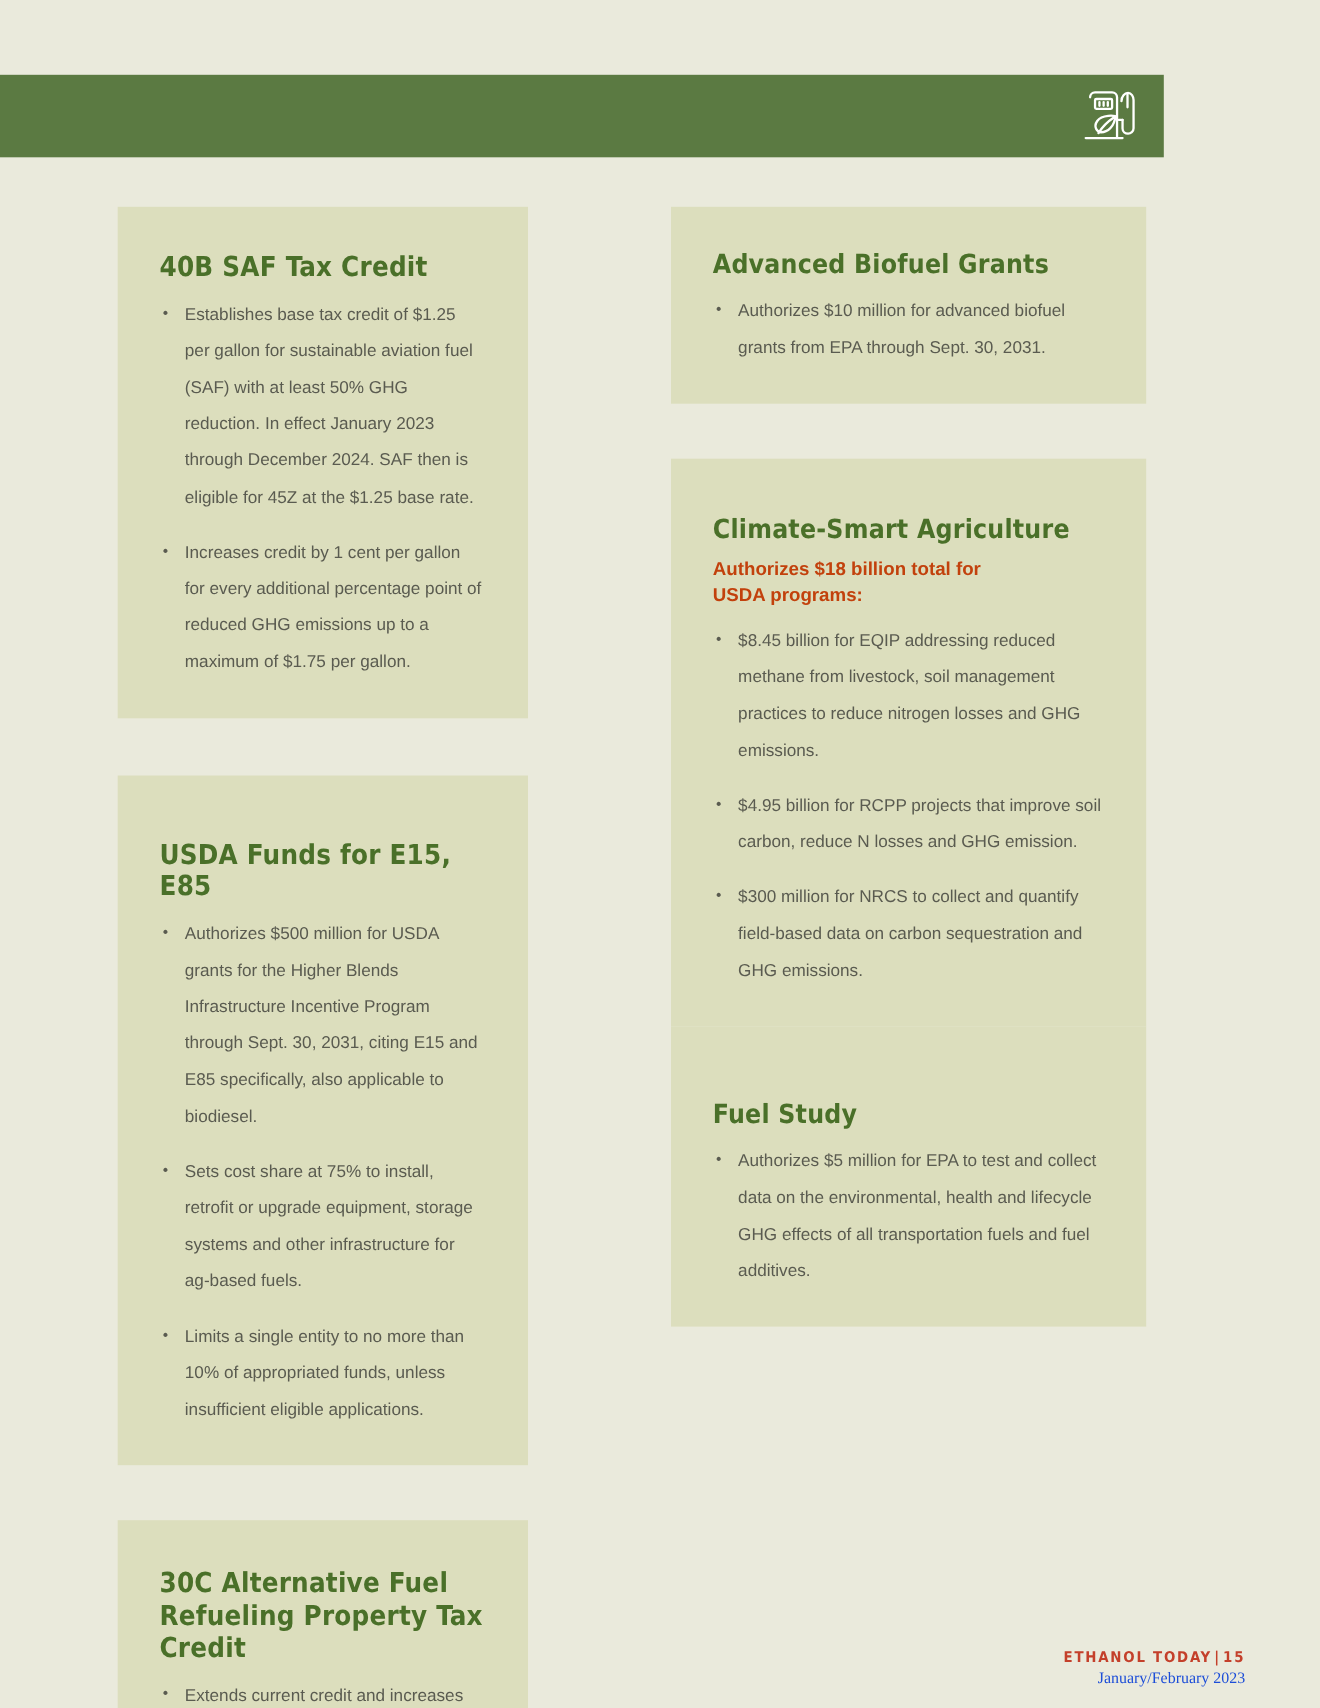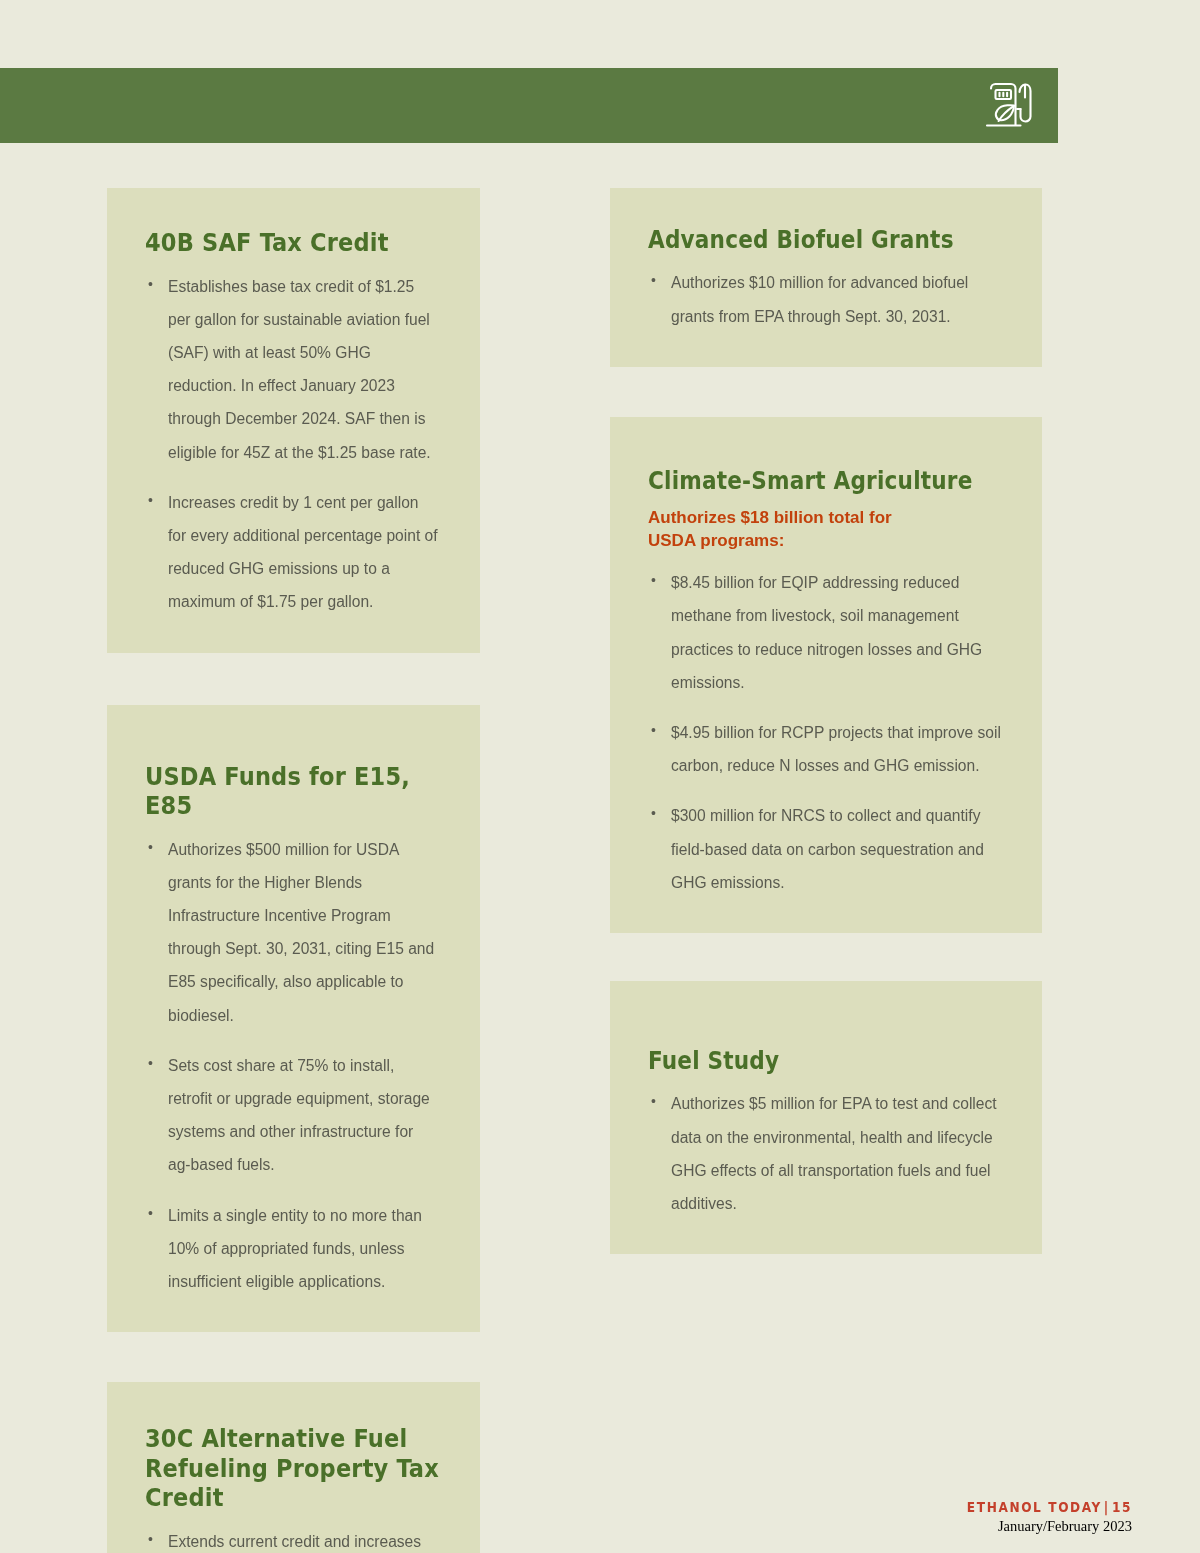--- a/index.html
+++ b/index.html
@@ -49,21 +49,21 @@
   }
 
   .card {
     background: #DCDEBD;
     box-sizing: border-box;
     padding: 36px 40px 34px 38px;
   }
   .card.gap-l1 { margin-bottom: 52px; }
   .card.gap-l2 { margin-bottom: 50px; }
   .card.gap-r1 { margin-bottom: 50px; }
-  .card.gap-r2 { margin-bottom: 48px; }
+  .card.gap-r2 { }
 
   
   .card-40b      { min-height: 415px; padding-top: 40px; }
   .card-usda     { min-height: 490px; padding-top: 57px; }
   .card-30c      { min-height: 237px; padding-top: 42px; }
   .card-abg      { min-height: 172px; padding-top: 38px; }
   .card-csa      { min-height: 510px; padding-top: 50px; }
   .card-fuel     { min-height: 242px; padding-top: 66px; }
 
   h2.card-title {
@@ -125,21 +125,21 @@
     font-weight: bold;
     letter-spacing: 1.6px;
     color: #C4402B;
     white-space: nowrap;
   }
   .footer-sep { color: #C4402B; padding: 0 2px; }
   .footer-date {
     margin-top: 3px;
     font-family: "Liberation Serif", "DejaVu Serif", serif;
     font-size: 14.5px;
-    color: #000000;
+    color: #1d4ed8;
     white-space: nowrap;
   }
 </style>
 </head>
 <body>
 
 <div class="header-bar">
   <svg class="header-icon" viewBox="0 0 52 56" fill="none" stroke="#FFFFFF" stroke-width="2.1" stroke-linecap="round" stroke-linejoin="round">
 
     <path d="M7 10.5 C7 7.8 9 6 11.5 6 H27 C29.5 6 31.5 7.8 31.5 10.5 V47"></path>

